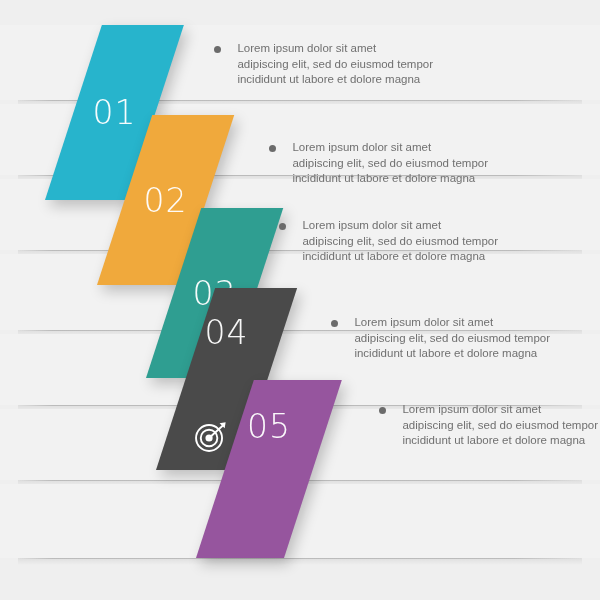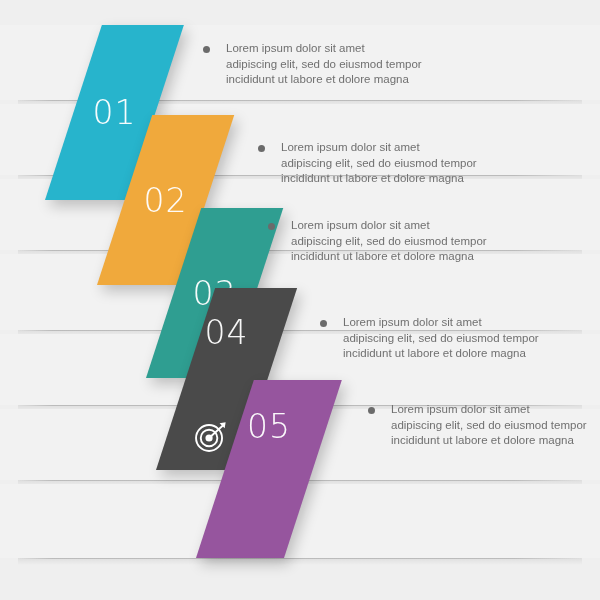--- a/index.html
+++ b/index.html
@@ -89,20 +89,21 @@
     align-items: center;
     justify-content: center;
   }
 
   
   .text-block {
     position: absolute;
     display: flex;
     align-items: flex-start;
     gap: 16px;
+    justify-content: flex-end;
   }
   .bullet {
     width: 7px;
     height: 7px;
     border-radius: 50%;
     background: #6b6b6b;
     flex: none;
     margin-top: 5px;
   }
   .text-lines {

